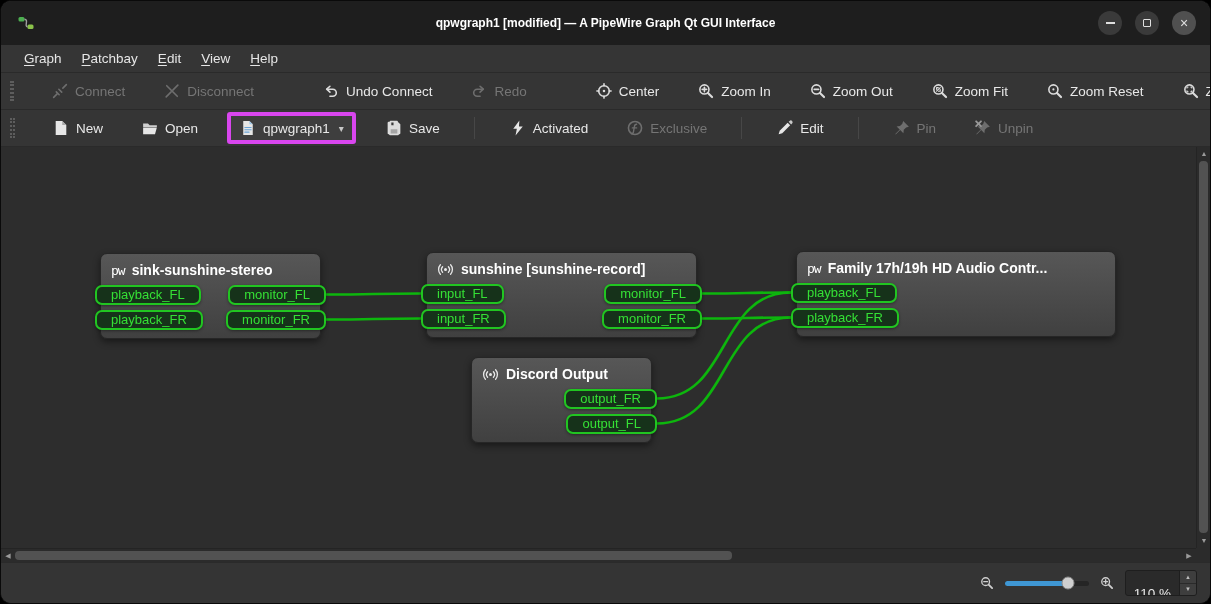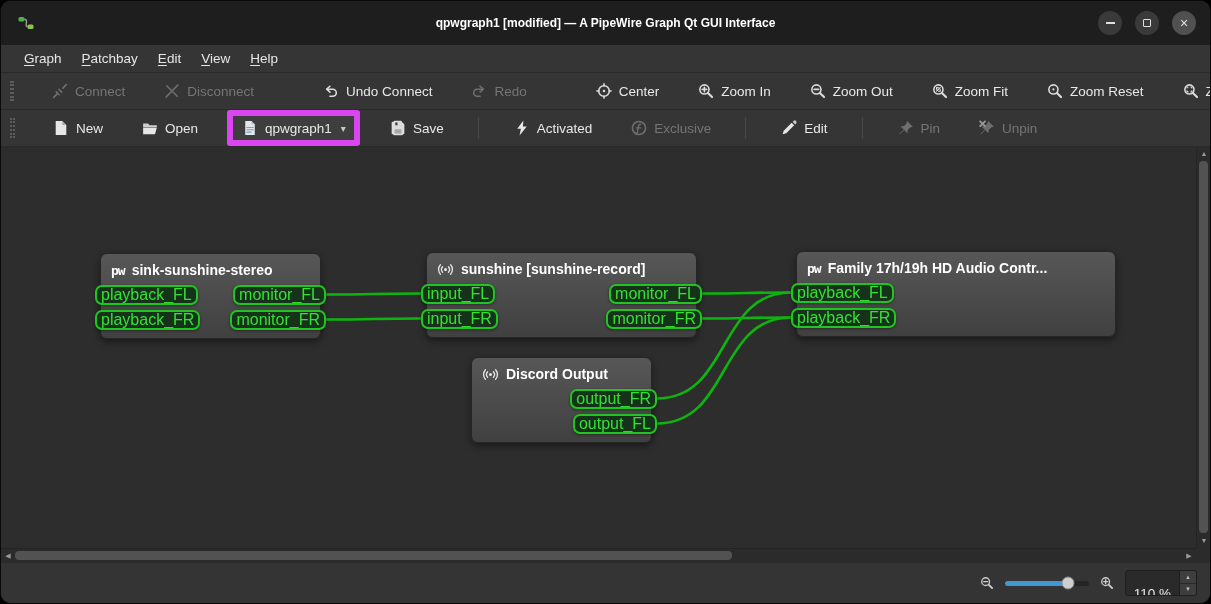--- a/index.html
+++ b/index.html
@@ -44,48 +44,48 @@
     border-left:2px dotted #5d5d5d; border-right:2px dotted #5d5d5d;
   }
   .tb-sep { width:1px; height:22px; background:#474747; margin:0 5px; }
   .tb-btn {
     display:flex; align-items:center; gap:6px; color:#e8e8e8; font-size:13.5px;
     padding:5px 9px; border-radius:3px; white-space:nowrap;
   }
   .tb-btn.disabled { color:#757575; }
   .tb-btn .ticon { display:flex; align-items:center; }
   .tb-btn.combo {
-    background:#3e3e3e; border:6px solid #d946ef; padding:3px 8px;
+    background:#3e3e3e; border:4px solid #d946ef; padding:3px 8px;
   }
   .combo-arrow { color:#c8c8c8; font-size:10px; margin-left:3px; }
   
   .canvas-wrap { flex:1 1 auto; position:relative; background:#2d2d2d; border-bottom:1px solid #2a2a2a; }
   .graph-view { position:absolute; left:0; top:0; right:14px; bottom:14px; overflow:hidden; }
   svg.wires { position:absolute; left:0; top:0; pointer-events:none; }
   .node {
     position:absolute; background:linear-gradient(#575757,#404040);
     border:1px solid #262626; border-radius:7px; padding-bottom:6px;
     box-shadow:0 3px 7px rgba(0,0,0,0.45);
   }
   .node-header {
     height:28px; display:flex; align-items:center; gap:7px;
     padding:4px 10px 0; color:#ffffff; font-weight:bold; font-size:14px; white-space:nowrap; overflow:hidden;
   }
   .pwglyph {
-    font-family:"DejaVu Sans Mono", monospace; font-weight:bold; font-size:13px;
+    font-family:"DejaVu Sans Mono", monospace; font-weight:normal; font-size:13px;
     color:#ffffff; letter-spacing:-1px;
   }
   .port-row { display:flex; justify-content:space-between; align-items:center; height:25px; }
   .pslot { display:flex; }
   .pslot.in  { margin-left:-6px; }
   .pslot.out { margin-right:-6px; justify-content:flex-end; }
   .port {
-    height:20px; display:flex; align-items:center; padding:0 4px;
+    height:20px; display:flex; align-items:center; padding:0 14px;
     border:2px solid #21c521; border-radius:7px; background:#16321a;
-    color:#35e035; font-size:16px; white-space:nowrap;
+    color:#35e035; font-size:13px; white-space:nowrap;
     box-shadow:0 1px 3px rgba(0,0,0,0.4);
   }
   
   .vscroll { position:absolute; top:0; right:0; bottom:14px; width:14px; background:#2b2b2b; border-left:1px solid #242424; }
   .hscroll { position:absolute; left:0; bottom:0; right:14px; height:14px; background:#2b2b2b; border-top:1px solid #242424; }
   .scroll-corner { position:absolute; right:0; bottom:0; width:14px; height:14px; background:#2b2b2b; }
   .sarrow { color:#9a9a9a; font-size:7px; text-align:center; line-height:14px; user-select:none; }
   .vscroll .sarrow.up { position:absolute; top:0; left:0; width:14px; height:14px; }
   .vscroll .sarrow.down { position:absolute; bottom:0; left:0; width:14px; height:14px; }
   .vthumb { position:absolute; top:14px; bottom:15px; left:2px; right:2px; background:#525252; border-radius:4px; }

